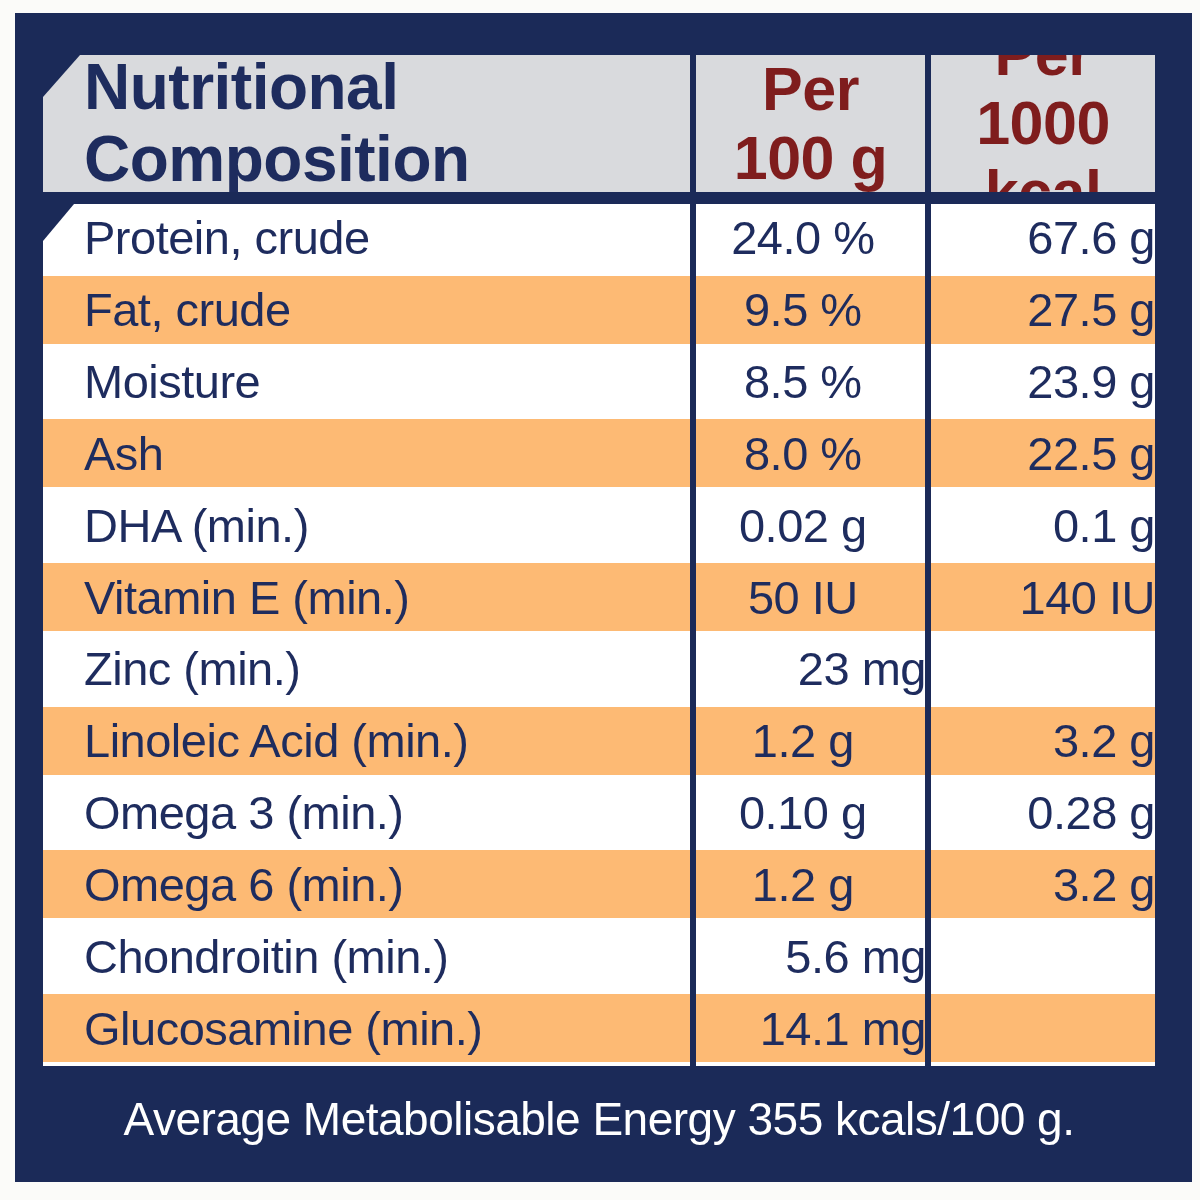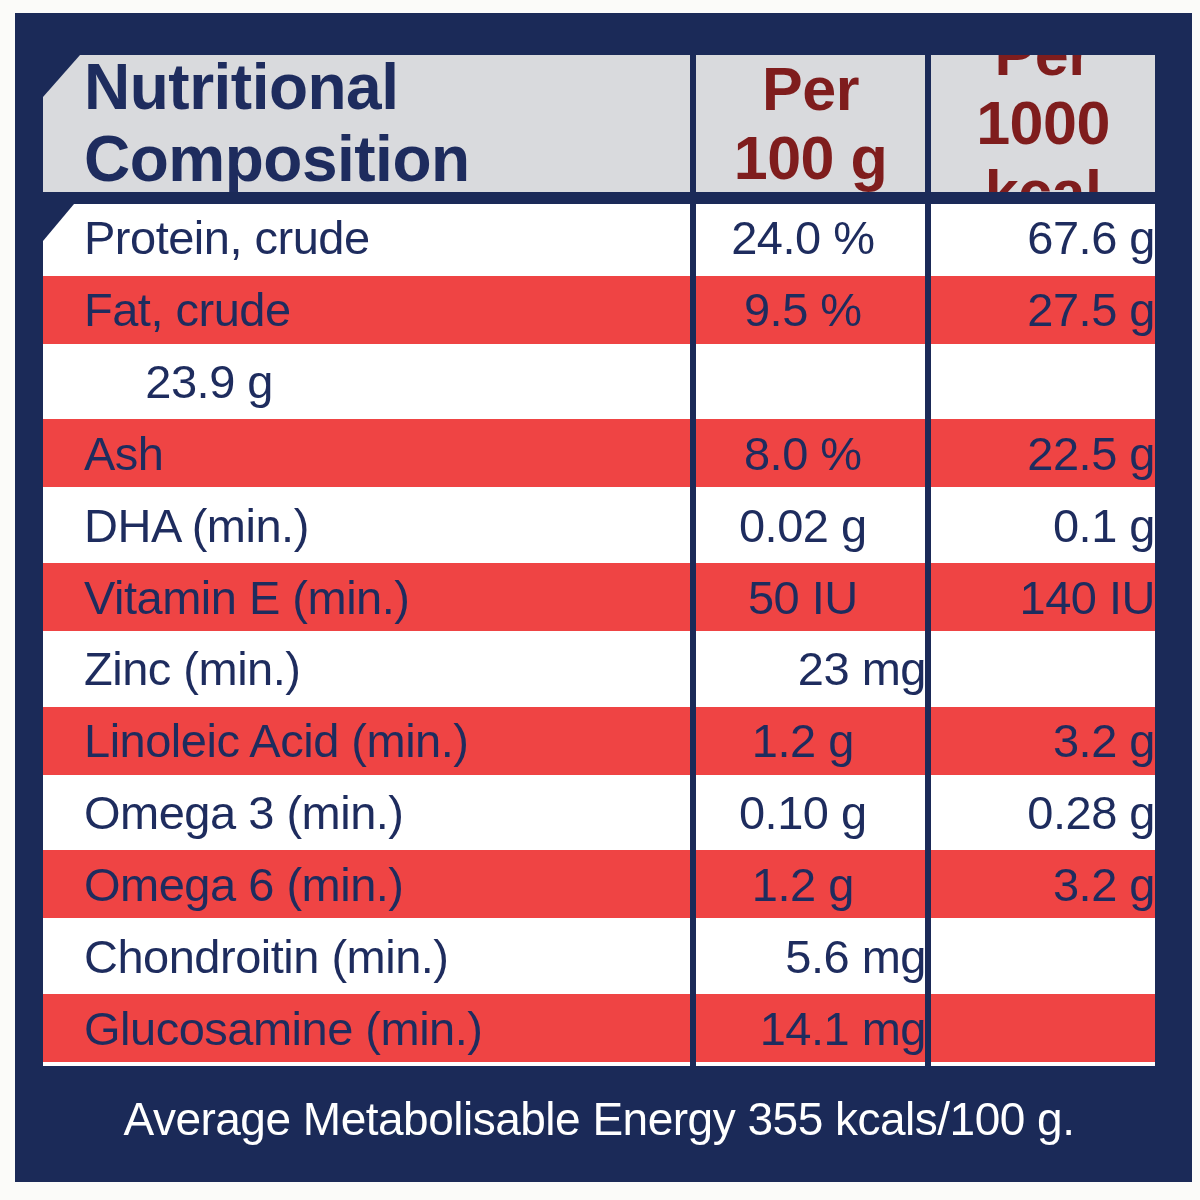--- a/index.html
+++ b/index.html
@@ -54,21 +54,21 @@
     position:absolute;left:43px;top:204px;width:1112px;height:862px;
     background:#ffffff;
     clip-path:polygon(31px 0, 100% 0, 100% 100%, 0 100%, 0 37px);
     display:flex;flex-direction:column;
   }
   .row{
     flex:1;display:flex;align-items:center;
     box-sizing:border-box;
   }
   .row.alt{
-    background:#ef4444;
+    background:#fdba74;
     border-top:4px solid #ffffff;
     border-bottom:4px solid #ffffff;
     background-clip:padding-box;
   }
   .cell{color:#1e2c5e;font-size:47px;font-weight:500;letter-spacing:-0.5px;line-height:1;}
   .c-label{width:653px;box-sizing:border-box;padding-left:41px;text-align:left;}
   .c-v2{width:273px;text-align:center;}
   .c-v3{width:224px;margin-left:6px;text-align:right;}
 
   
@@ -111,20 +111,22 @@
       <div class="cell c-label">Protein, crude</div>
       <div class="cell c-v2">24.0 %</div>
       <div class="cell c-v3">67.6 g</div>
     </div>
     <div class="row alt">
       <div class="cell c-label">Fat, crude</div>
       <div class="cell c-v2">9.5 %</div>
       <div class="cell c-v3">27.5 g</div>
     </div>
     <div class="row">
+      <div class="cell c-label">Moisture</div>
+      <div class="cell c-v2">8.5 %</div>
       <div class="cell c-v3">23.9 g</div>
     </div>
     <div class="row alt">
       <div class="cell c-label">Ash</div>
       <div class="cell c-v2">8.0 %</div>
       <div class="cell c-v3">22.5 g</div>
     </div>
     <div class="row">
       <div class="cell c-label">DHA (min.)</div>
       <div class="cell c-v2">0.02 g</div>

